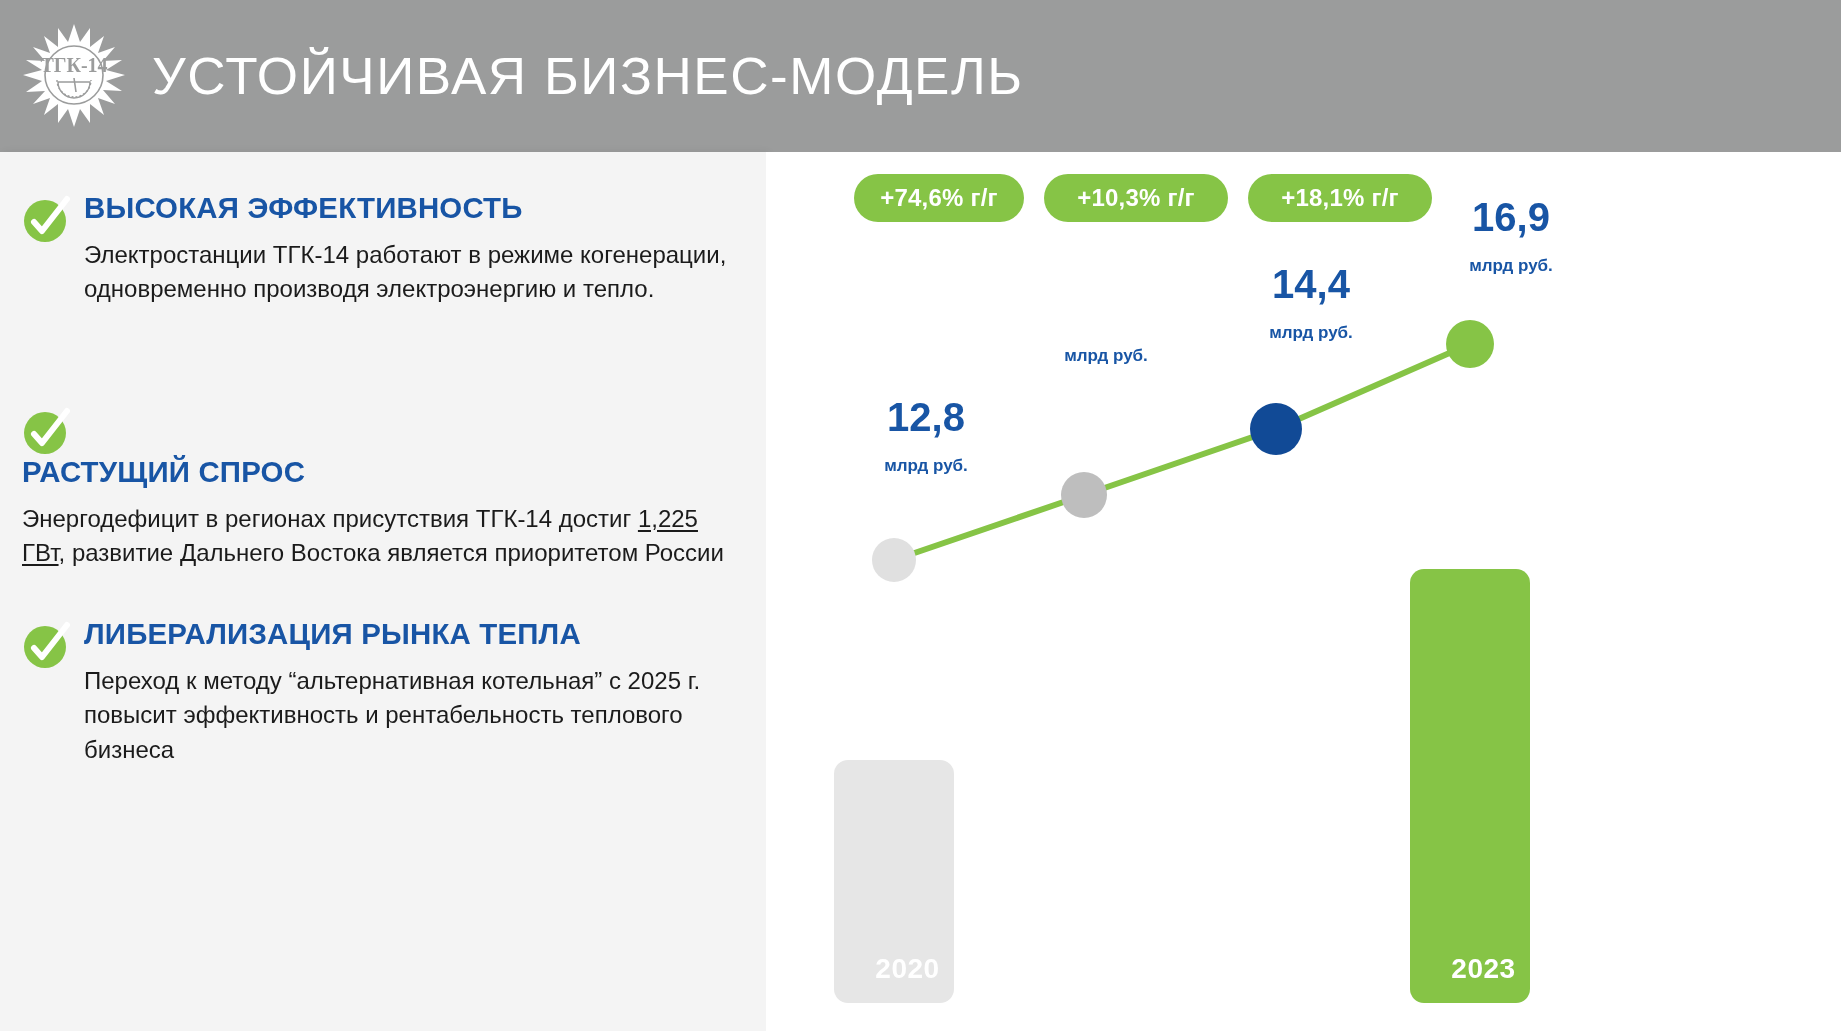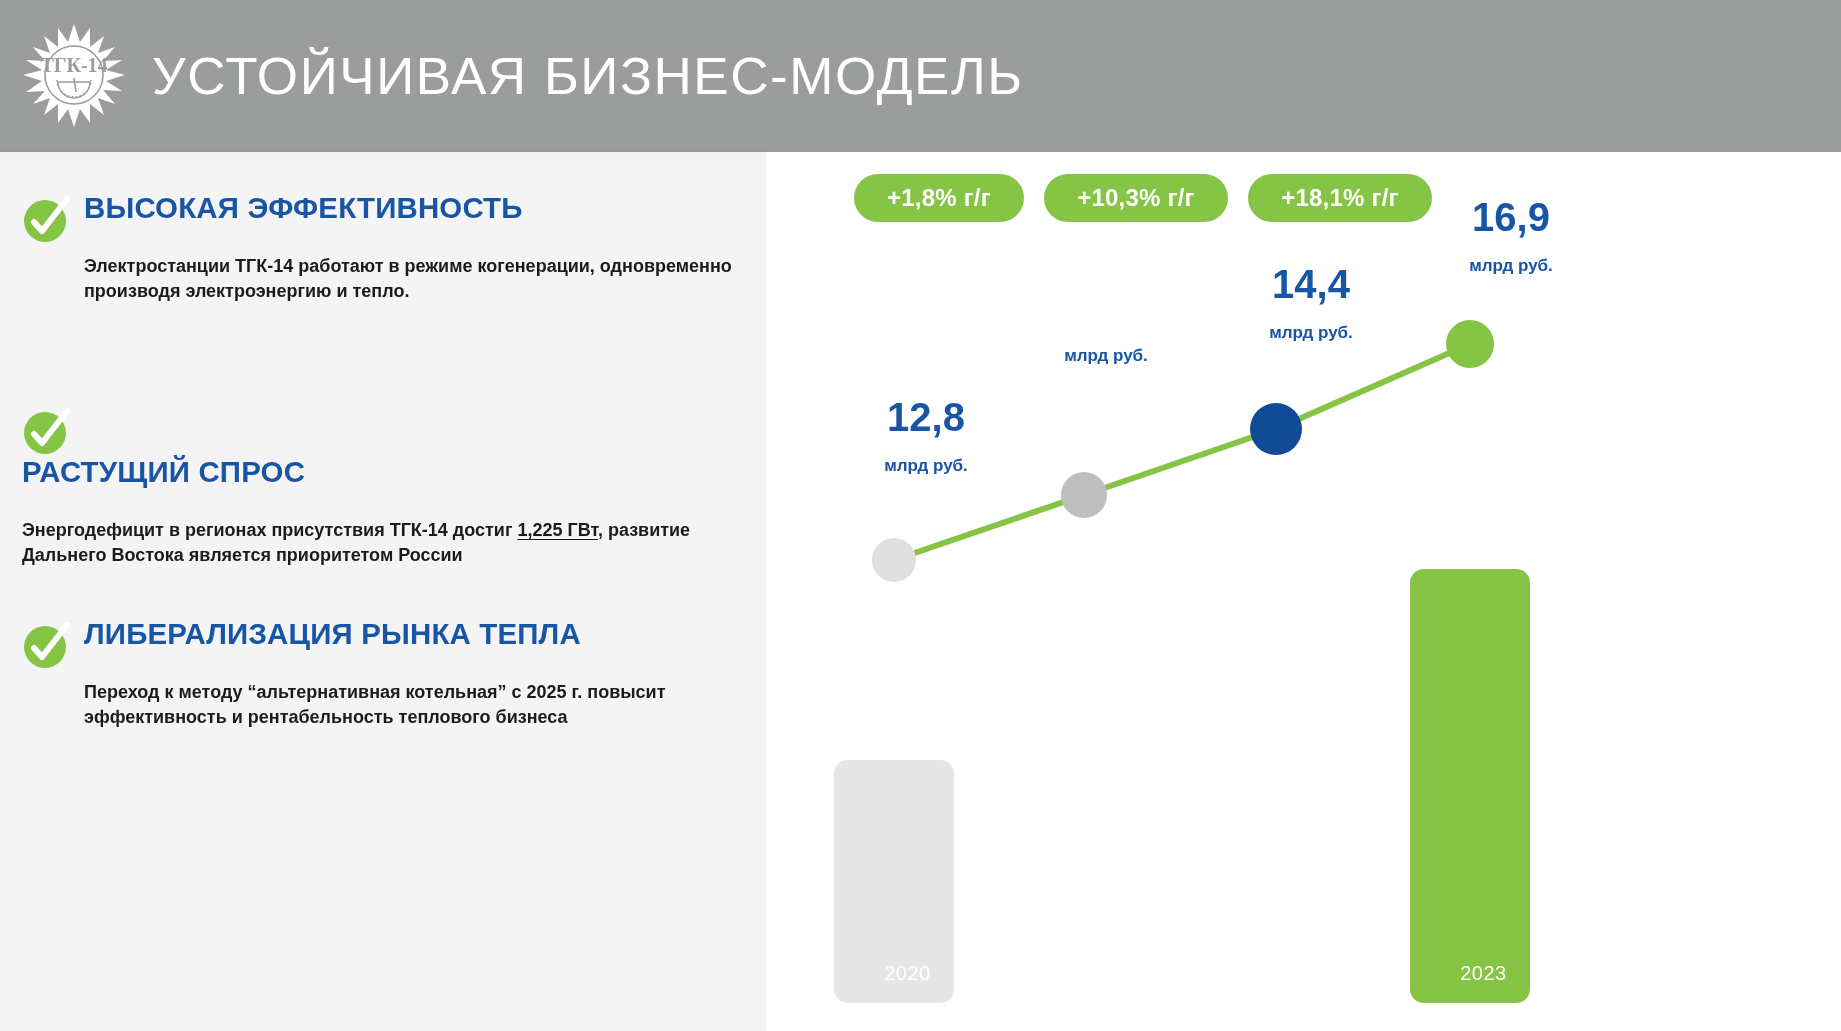--- a/index.html
+++ b/index.html
@@ -57,25 +57,25 @@
     color:#1855a5;
     font-size:30px;
     font-weight:bold;
     letter-spacing:0.2px;
     line-height:1.05;
     transform:scaleX(0.98);
     transform-origin:left center;
     white-space:nowrap;
   }
   .feature-text{
-    margin-top:30px;
+    margin-top:14px;
     color:#1b1b1b;
-    font-size:18px;
+    font-size:24px;
     line-height:1.44;
-    font-weight:700;
+    font-weight:400;
   }
   .u-line{ text-decoration:underline; text-underline-offset:3px; }
 
   
   .chart{
     position:absolute; left:766px; top:152px; width:1075px; height:879px;
     background:#ffffff;
   }
   .badges{
     position:absolute; left:0; top:22px; width:1075px; height:48px;
@@ -109,21 +109,21 @@
   
   .bars{ position:absolute; left:0; top:0; width:1075px; height:879px; }
   .bar{
     position:absolute; bottom:28px; width:120px;
     border-radius:14px;
     overflow:hidden;
   }
   .bar .yr{
     position:absolute; left:0; bottom:18px; width:100%;
     text-align:center; color:#ffffff;
-    font-size:20px; font-weight:normal; letter-spacing:0.5px;padding-left:27px;
+    font-size:28px; font-weight:bold; letter-spacing:0.5px;padding-left:27px;
   }
   .bar-0{ left:68px;  height:243px; background:#e6e6e6; }
   .bar-1{ left:258px; height:310px; background:#bebebe; }
   .bar-2{ left:450px; height:352px; background:#114a96; }
   .bar-3{ left:644px; height:434px; background:#86c446;margin-top:44px; }
   .bar-0 .yr{ color:#ffffff; }
 
   
   .line-svg{ position:absolute; left:0; top:0; width:1075px; height:879px; pointer-events:none; }
 </style>
@@ -191,21 +191,21 @@
         <div class="feature-title">ЛИБЕРАЛИЗАЦИЯ РЫНКА ТЕПЛА</div>
         <div class="feature-text">Переход к методу “альтернативная котельная” с 2025 г. повысит эффективность и рентабельность теплового бизнеса</div>
       </div>
     </div>
 
   </div>
 
   <div class="chart">
 
     <div class="badges">
-      <div class="badge badge-0">+1,8% г/г</div>
+      <div class="badge badge-0">+74,6% г/г</div>
       <div class="badge badge-1">+10,3% г/г</div>
       <div class="badge badge-2">+18,1% г/г</div>
     </div>
 
     <div class="vlabel vlabel-0">
       <span class="num">12,8</span>
       <span class="unit">млрд руб.</span>
     </div>
     <div class="vlabel vlabel-1">
       <span class="unit">млрд руб.</span>

